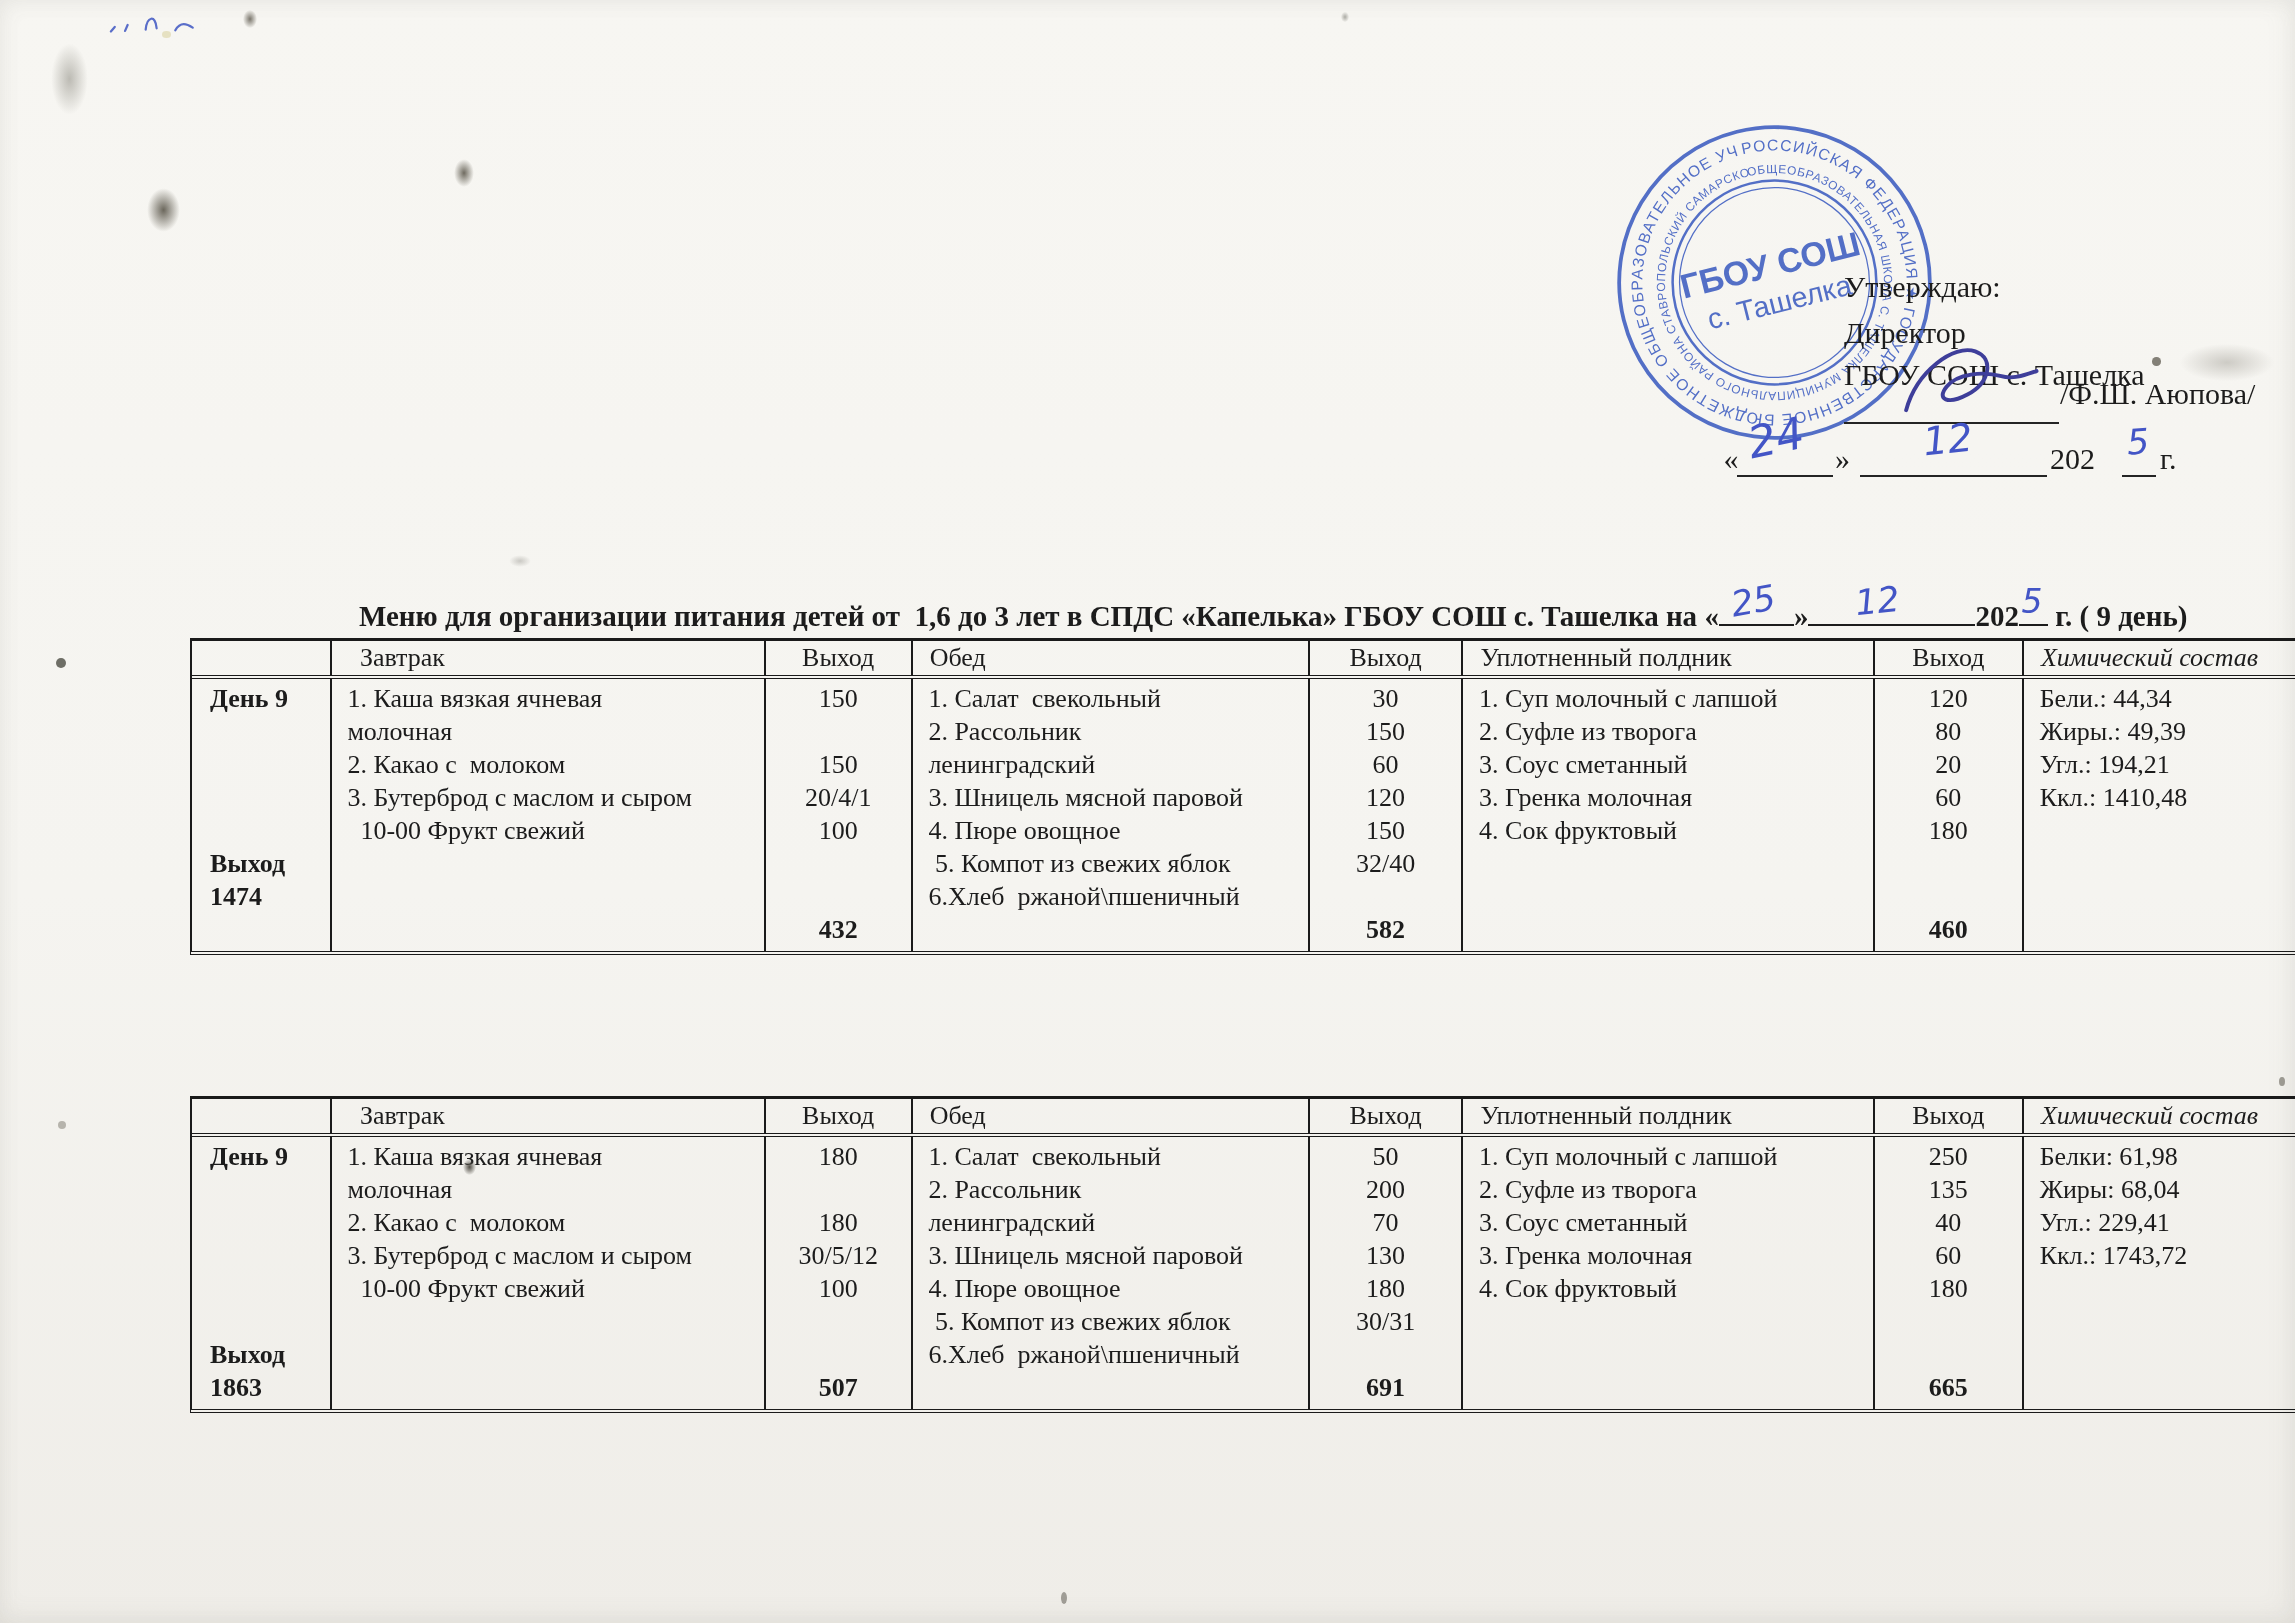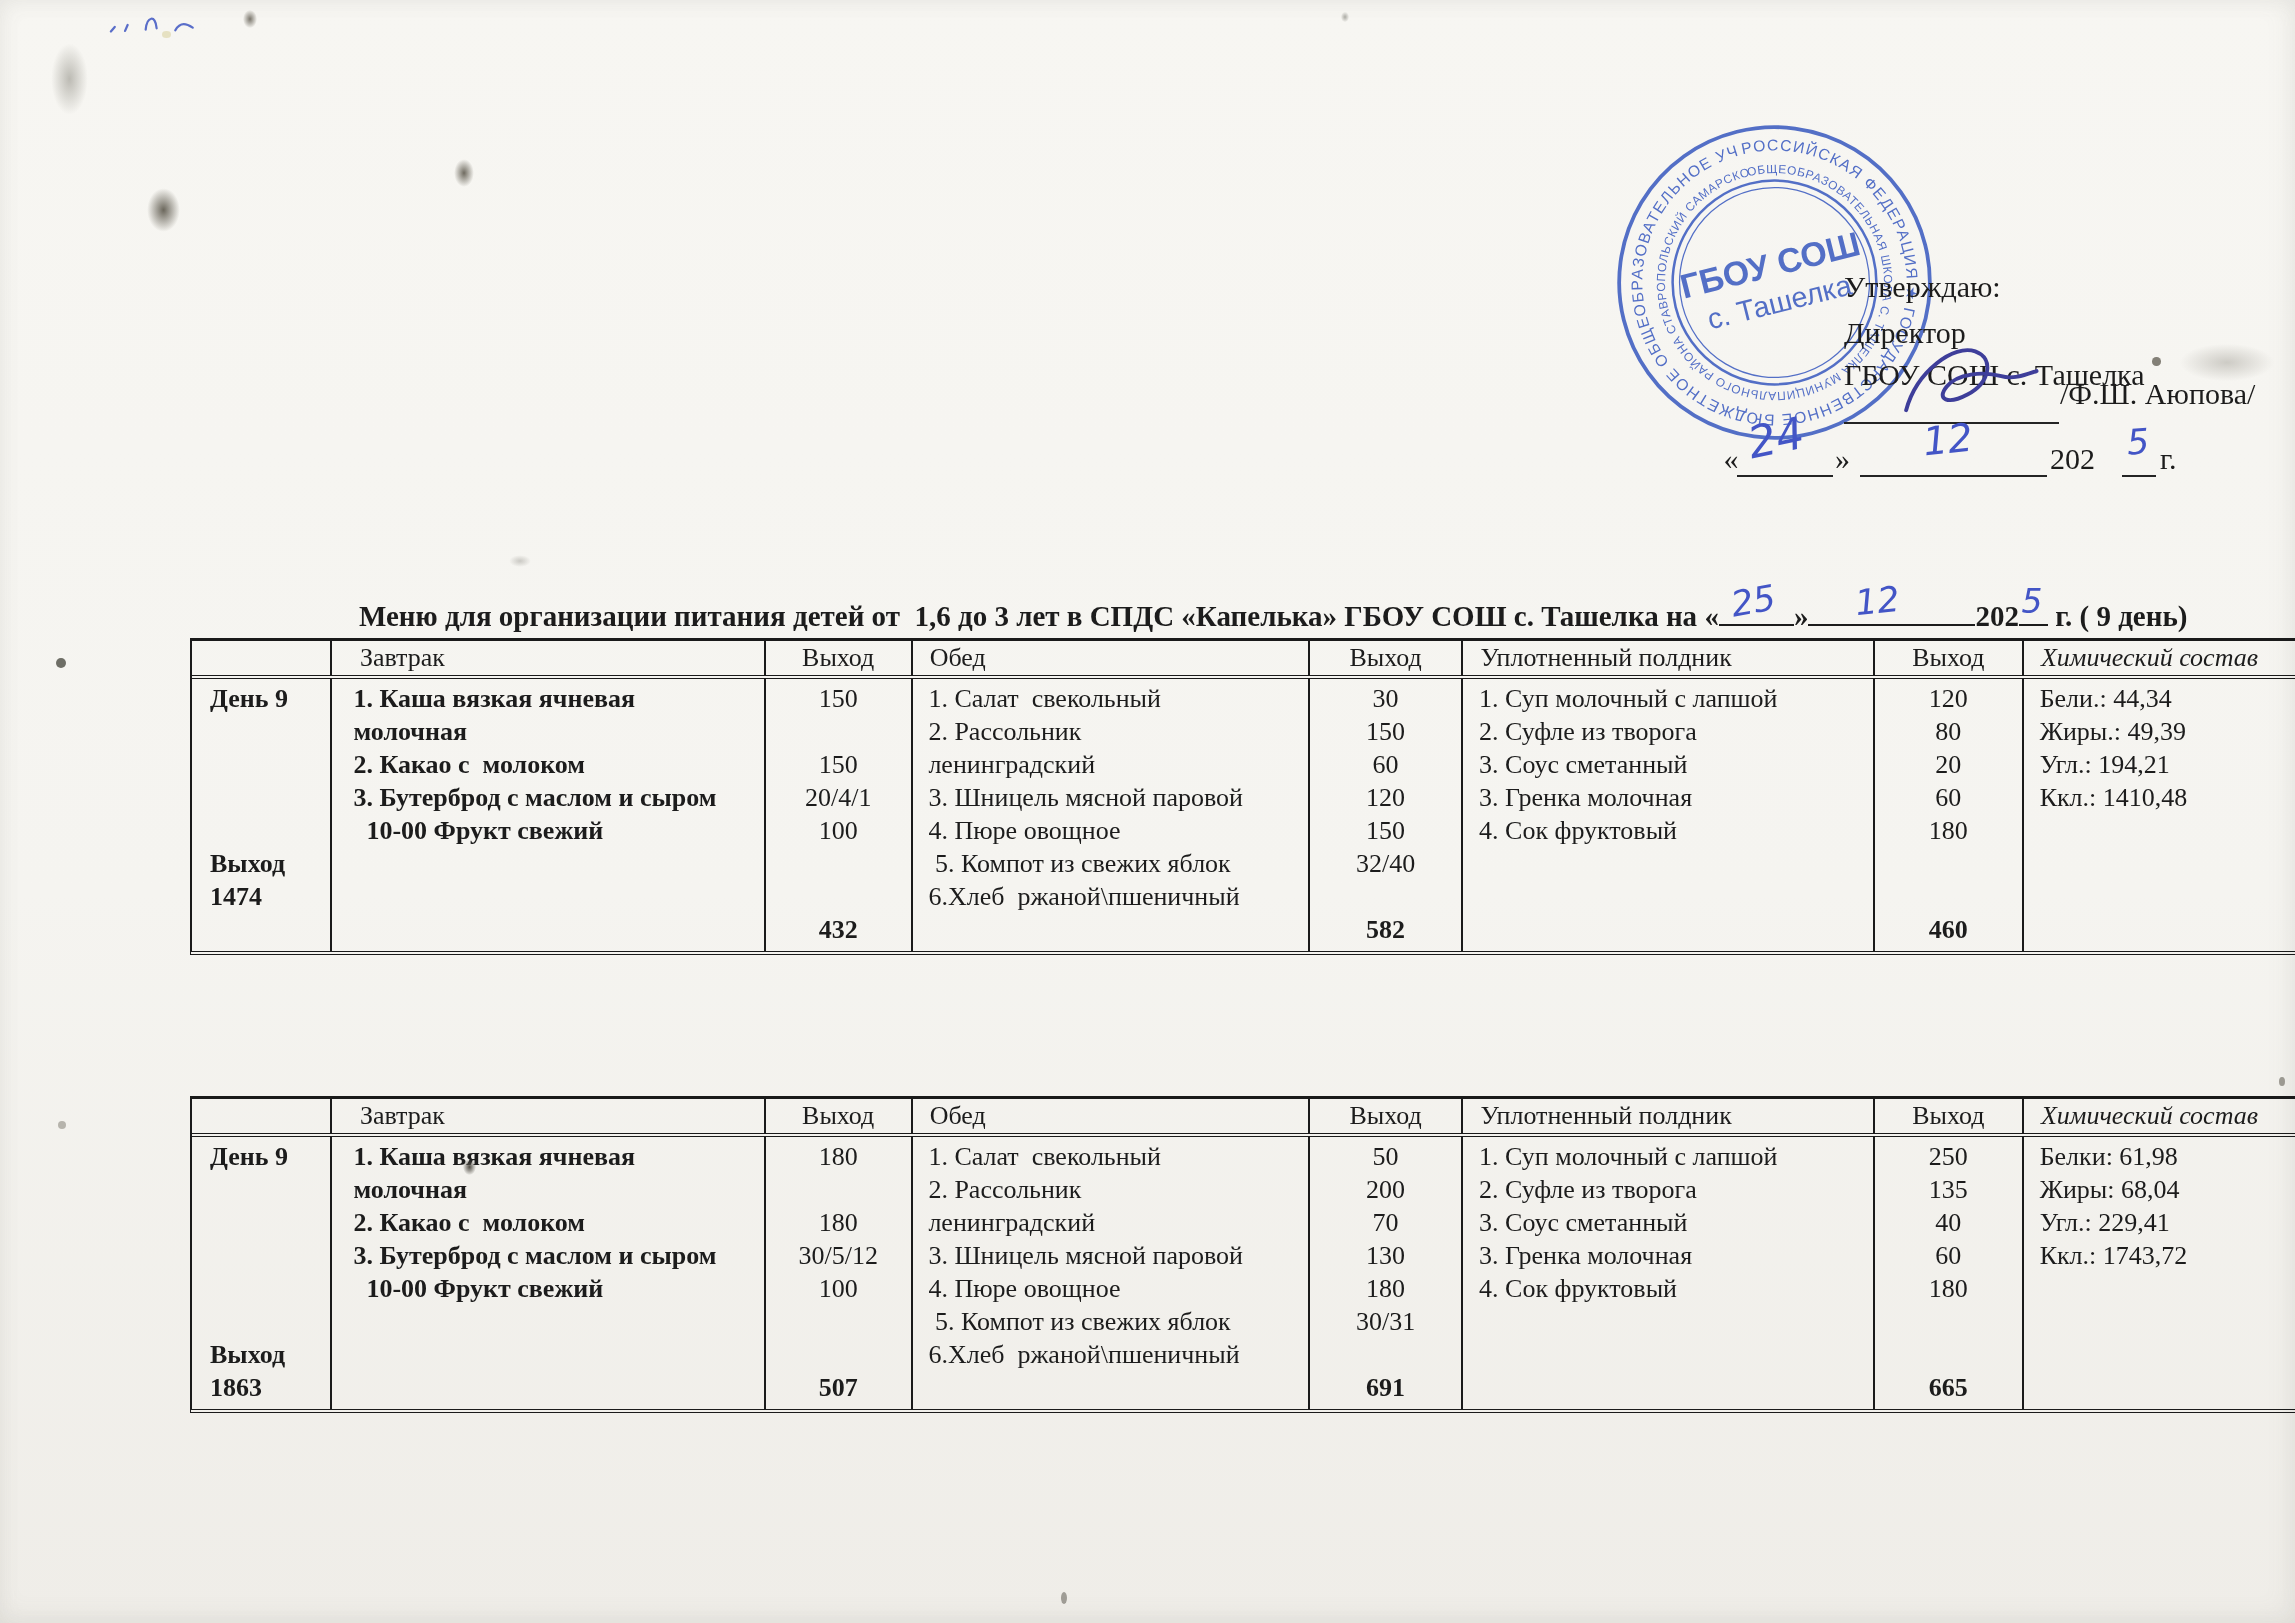--- a/index.html
+++ b/index.html
@@ -57,21 +57,21 @@
   .t-hcell{font-size:26px;line-height:33px;border-right:2px solid #1a1a1a;white-space:pre;}
   .t-hcell:last-child{border-right:none;font-style:italic;}
   .t-hcell:nth-child(2){padding-left:27.5px;}
   .t-hcell:nth-child(4),.t-hcell:nth-child(6),.t-hcell:nth-child(8){padding-left:17px;}
   .t-hcell:nth-child(3),.t-hcell:nth-child(5),.t-hcell:nth-child(7){text-align:center;}
   .t-body{display:grid;grid-template-columns:var(--cols);}
   .t-col{border-right:2px solid #1a1a1a;padding-top:2.6px;padding-bottom:5.2px;}
   .t-col:last-child{border-right:none;}
   .t-line{height:33px;line-height:33px;font-size:26px;white-space:pre;}
   .t-col:nth-child(1) .t-line{padding-left:18px;}
-  .t-col:nth-child(2) .t-line{padding-left:21px;font-weight:bold;}
+  .t-col:nth-child(2) .t-line{padding-left:15px;}
   .t-col:nth-child(4) .t-line,.t-col:nth-child(6) .t-line,.t-col:nth-child(8) .t-line{padding-left:15.7px;}
   .t-col:nth-child(3),.t-col:nth-child(5),.t-col:nth-child(7){text-align:center;}
   .b{font-weight:bold;}
   
   .speck{position:absolute;border-radius:50%;pointer-events:none;}
   .scribble{position:absolute;}
 </style>
 </head>
 <body>
 

